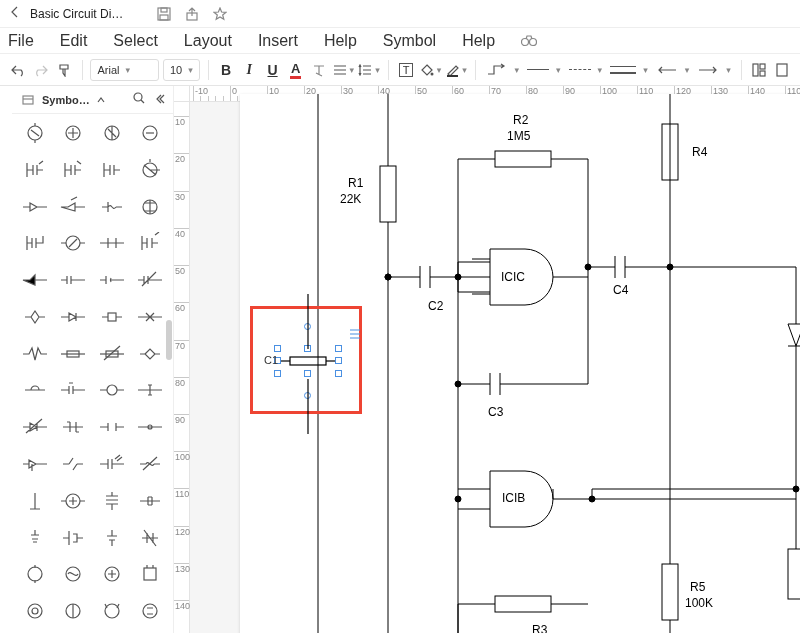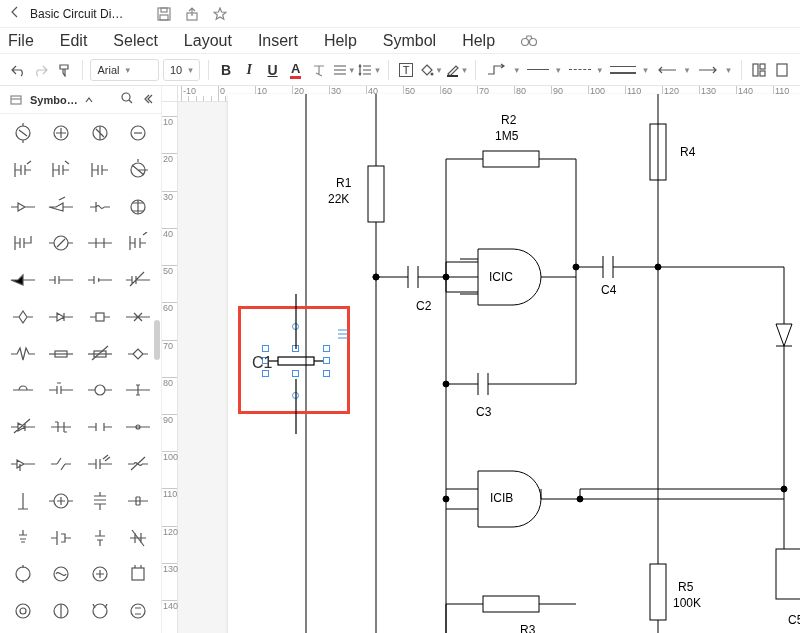--- a/index.html
+++ b/index.html
@@ -27,21 +27,21 @@
   .line-sample{display:flex;align-items:center;gap:4px; cursor:pointer; padding:2px;}
   .line-sample .ln{width:22px; height:0; border-top:1.2px solid #555;}
   .dash{border-top:1.2px dashed #555 !important;}
   .weight{width:26px; height:14px; position:relative;}
   .weight::before,.weight::after{content:'';position:absolute;left:0;right:0;border-top:1px solid #555;}
   .weight::before{top:3px;}
   .weight::after{top:9px;border-top-width:2px;}
   .txt-btn { font-weight:bold; font-size:14px;}
 
   
-  .main { position:absolute; left:0; right:0; top:86px; bottom:0; display:flex;}
+  .main { position:absolute; left:0; right:0; top:86px; bottom:0; display:flex;padding-left:12px;}
   .panel { width:162px; border-right:1px solid #eee; display:flex; flex-direction:column;}
   .panel-head { height:28px; display:flex; align-items:center; justify-content:space-between; padding:0 8px; border-bottom:1px solid #eee;}
   .panel-title{display:flex;align-items:center;gap:6px;}
   .panel-title span{font-size:11px; font-weight:bold; white-space:nowrap; overflow:hidden; text-overflow:ellipsis; max-width:60px;}
   .panel-head .right{display:flex;gap:10px;align-items:center;}
   .symbol-grid { position:relative; flex:1; overflow:hidden;}
   .grid-inner{padding:6px 4px; display:grid; grid-template-columns:repeat(4,1fr); gap:8px 0; position:absolute; inset:0; overflow:hidden;}
   .sym { height:26px; display:flex; align-items:center; justify-content:center; cursor:grab;}
   .sym svg{width:28px;height:22px;}
   .vscroll { position:absolute; right:1px; top:0; bottom:0; width:6px;}
@@ -831,21 +831,21 @@
           <div class="handle" style="left:-4px; top:-4px"></div>
           <div class="handle" style="left:26px; top:-4px"></div>
           <div class="handle" style="right:-4px; top:-4px"></div>
           <div class="handle" style="left:-4px; top:8px"></div>
           <div class="handle" style="right:-4px; top:8px"></div>
           <div class="handle" style="left:-4px; bottom:-4px"></div>
           <div class="handle" style="left:26px; bottom:-4px"></div>
           <div class="handle" style="right:-4px; bottom:-4px"></div>
           <div class="port" style="left:26px; top:-26px"></div>
           <div class="port" style="left:26px; bottom:-26px"></div>
-          <span style="position:absolute;left:-14px;top:5px;font-size:16px">C1</span>
+          <span style="position:absolute;left:-14px;top:5px;font-size:11px">C1</span>
           <div class="float-btn" style="right:-24px;top:-22px"><svg width="14" height="14">
                 <path d="M2 3 H12 M2 7 H12 M2 11 H12"></path>
               </svg></div>
         </div>
 
         <svg style="position:absolute;left:66px;top:200px" width="4" height="140">
             <line x1="2" y1="0" x2="2" y2="55" stroke="#000"></line>
             <line x1="2" y1="85" x2="2" y2="140" stroke="#000"></line>
           </svg>
       </div>

